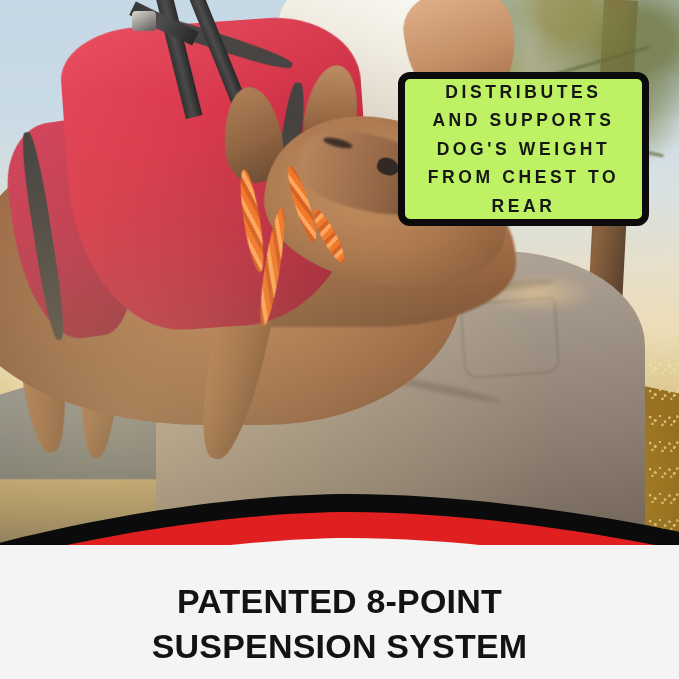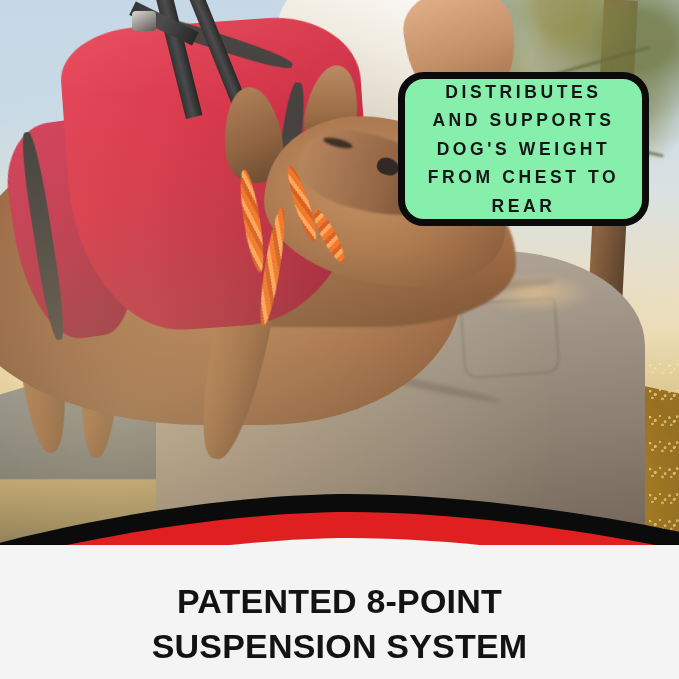--- a/index.html
+++ b/index.html
@@ -330,23 +330,23 @@
     inset: 0;
     background:
       radial-gradient(ellipse at 18% 78%, rgba(255,228,168,.32) 0%, rgba(255,228,168,0) 55%),
       linear-gradient(185deg, rgba(255,255,255,.06) 0%, rgba(0,0,0,0) 45%, rgba(40,26,10,.14) 100%);
     pointer-events: none;
   }
 
   
   .callout {
     position: absolute;
-    background: #86efac;
+    background: #bef264;
     border: 7px solid #0b0b0b;
-    border-radius: 26px;
+    border-radius: 12px;
     box-sizing: border-box;
     display: flex;
     align-items: center;
     justify-content: center;
     text-align: center;
     padding: 10px 14px;
   }
   .callout-text {
     font-family: "Liberation Sans", sans-serif;
     font-weight: bold;

